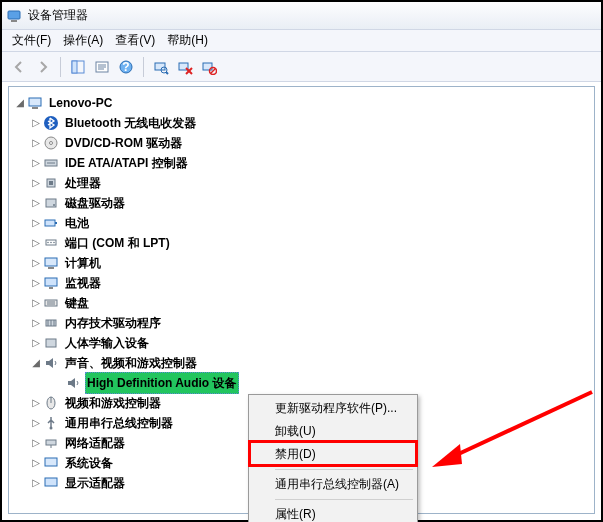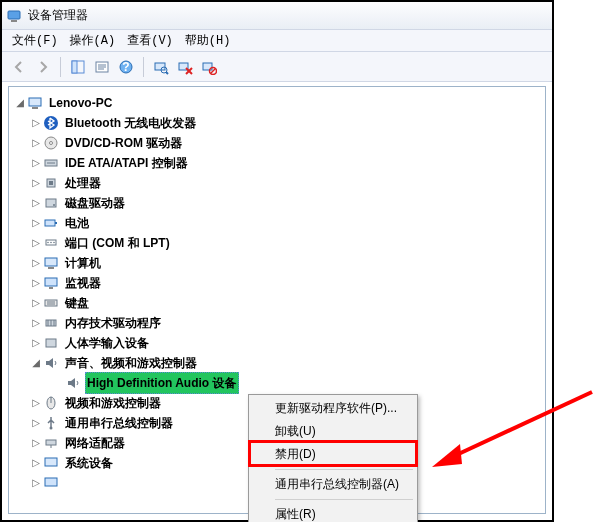--- a/index.html
+++ b/index.html
@@ -1,22 +1,22 @@
 <!DOCTYPE html>
 <html><head>
 <meta charset="utf-8">
 <style>
 * { box-sizing: border-box; font-family: "Microsoft YaHei", "Segoe UI", Tahoma, sans-serif; font-size: 12px; }
 body { margin: 0; padding: 0; width: 603px; height: 522px; background: #fff; overflow: hidden; position: relative; }
-.outer-border { border: 2px solid #000; width: 554px; height: 522px; position: relative; background: #fff; }
+.outer-border { border: 2px solid #000; width: 603px; height: 522px; position: relative; background: #fff; }
 .titlebar { height: 28px; background: linear-gradient(to bottom, #fdfdfe, #e9eef5); display: flex; align-items: center; padding: 0 4px; border-bottom: 1px solid #d0d7e5; }
 .titlebar .app-icon { width: 16px; height: 16px; margin-right: 6px; }
 .titlebar .title { color: #000; font-size: 12px; }
 .menubar { height: 22px; display: flex; align-items: center; padding: 0 4px; border-bottom: 1px solid #d0d7e5; background: #f4f6fb; }
-.menubar .menu-item { padding: 2px 6px; cursor: default; font-family: Liberation Mono, monospace; }
+.menubar .menu-item { padding: 2px 6px; cursor: default; }
 .toolbar { height: 30px; display: flex; align-items: center; padding: 0 6px; border-bottom: 1px solid #d0d7e5; background: #f4f6fb; gap: 2px; }
 .toolbar .tb-btn { width: 22px; height: 22px; display: flex; align-items: center; justify-content: center; border-radius: 2px; }
 .toolbar .tb-sep { width: 1px; height: 20px; background: #c7ccd8; margin: 0 4px; }
 .content { position: absolute; top: 84px; left: 6px; right: 6px; bottom: 6px; border: 1px solid #9db3c9; background: #fff; overflow: hidden; }
 .tree { padding: 6px 2px; line-height: 20px; }
 .tree-row { display: flex; align-items: center; height: 20px; white-space: nowrap; }
 .tree-row .twist { width: 14px; text-align: center; color: #6b6b6b; cursor: default; font-size: 10px; }
 .tree-row .icon { width: 16px; height: 16px; display: inline-flex; align-items: center; justify-content: center; margin-right: 4px; }
 .tree-row .label { padding: 1px 2px; font-weight: bold; }
 .tree-row.selected .label { background: #22c55e; border: 1px dotted #5a8cd6; padding: 0 1px; }
@@ -323,20 +323,21 @@
         <span class="label">系统设备</span>
       </div>
 
       <div class="tree-row indent-1">
         <span class="twist">▷</span>
         <span class="icon">
             <svg width="16" height="16" viewBox="0 0 16 16">
               <rect x="2" y="3" width="12" height="8" fill="#cfe3fb" stroke="#2b6db3"></rect>
             </svg>
           </span>
+        <span class="label">显示适配器</span>
       </div>
 
     </div>
   </div>
 
   <div class="context-menu">
     <div class="cm-item">更新驱动程序软件(P)...</div>
     <div class="cm-item">卸载(U)</div>
     <div class="cm-item">禁用(D)</div>
     <div class="cm-sep"></div>

